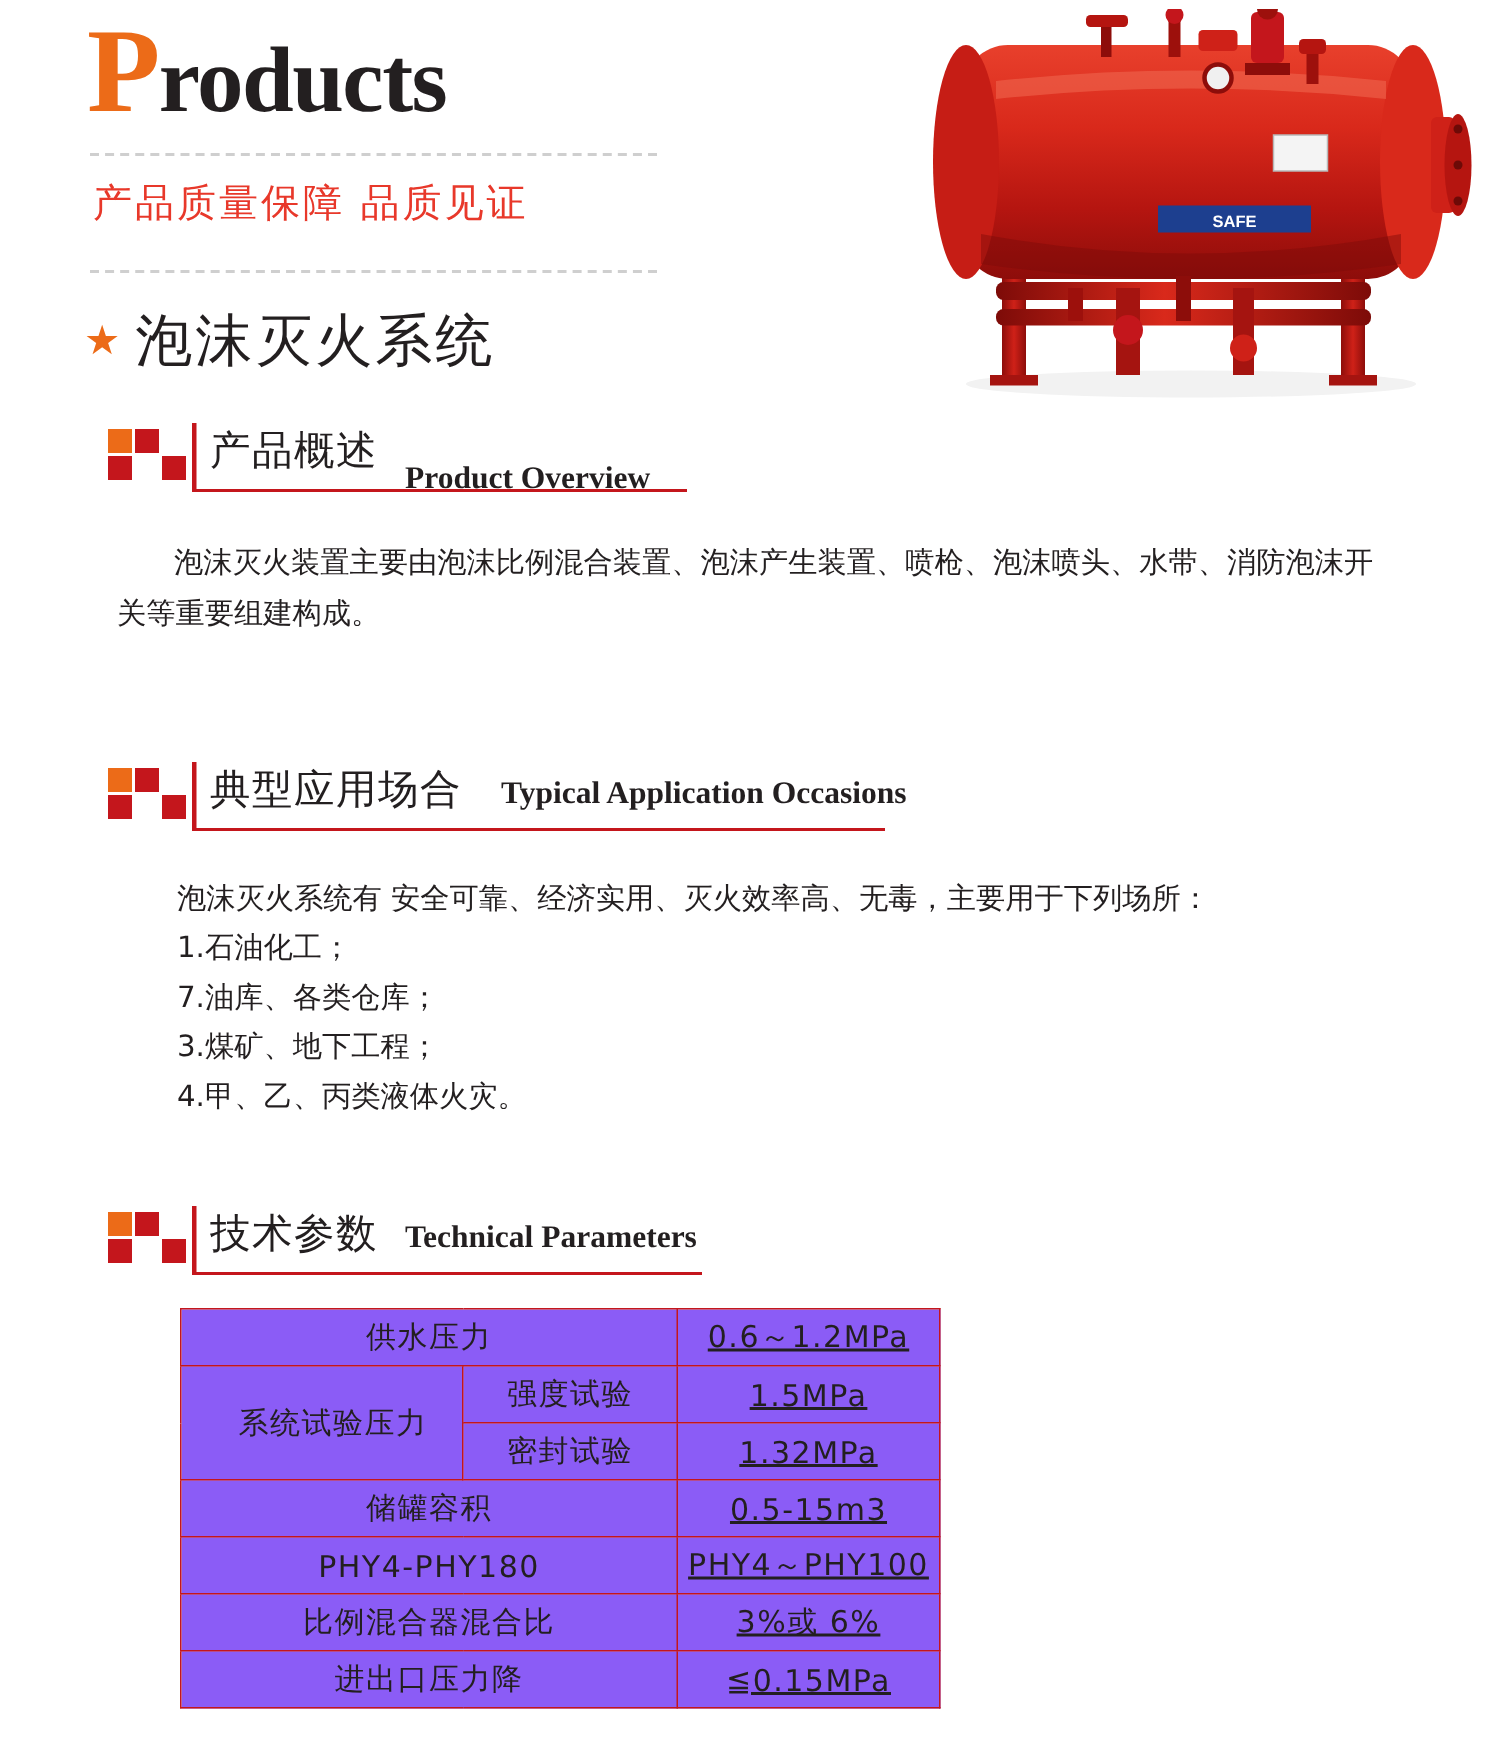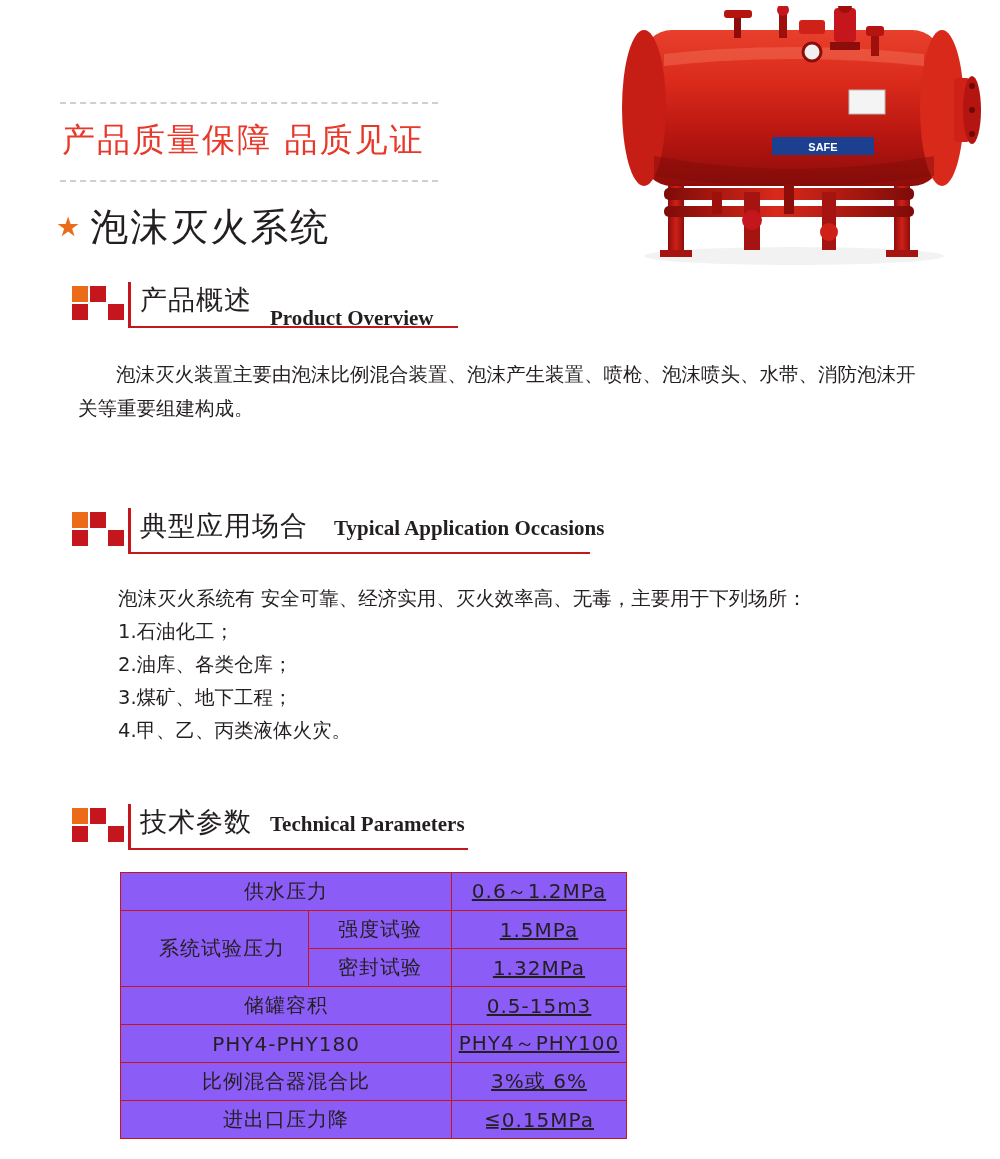--- a/index.html
+++ b/index.html
@@ -46,21 +46,21 @@
     border-top: 2px dashed #cfcfcf;
     height: 0;
   }
   .dash-rule.top { top: 102px; }
   .dash-rule.bottom { top: 180px; }
 
   .slogan {
     position: absolute;
     left: 62px;
     top: 118px;
-    font-size: 33px;
+    font-size: 26px;
     letter-spacing: 2px;
     color: #e8382a;
     font-family: "DejaVu Sans", sans-serif;
     font-weight: 500;
   }
 
   .sys-line {
     position: absolute;
     left: 56px;
     top: 202px;
@@ -192,20 +192,23 @@
   .spec-table td.label  { width: 292px; }
   .spec-table td.sub    { width: 130px; }
   .spec-table td.value  { width: 162px; text-decoration: underline; }
   .spec-table td.merged { width: 160px; padding-left: 21px; }
 </style>
 </head>
 <body>
 
 <div class="header">
 
+  <div class="products-title">
+    <span class="cap">P</span><span>roducts</span>
+  </div>
 
   <div class="dash-rule top"></div>
   <div class="slogan">产品质量保障  品质见证</div>
   <div class="dash-rule bottom"></div>
 
   <div class="sys-line">
     <span class="sys-star">★</span>
     <span class="sys-text">泡沫灭火系统</span>
   </div>
 
@@ -306,21 +309,21 @@
   </div>
   <div class="vbar"></div>
   <div class="head-cn">典型应用场合</div>
   <div class="head-en" style="left:262px;">Typical Application Occasions</div>
   <div class="head-rule" style="width:462px;"></div>
 </div>
 
 <div class="list">
   <div>泡沫灭火系统有 安全可靠、经济实用、灭火效率高、无毒，主要用于下列场所：</div>
   <div>1.石油化工；</div>
-  <div>2.油库、各类仓库；</div>
+  <div>7.油库、各类仓库；</div>
   <div>3.煤矿、地下工程；</div>
   <div>4.甲、乙、丙类液体火灾。</div>
 </div>
 
 <div class="section-head" style="left:72px; top:808px; width:440px;">
   <div class="sq-logo">
     <span class="sq a"></span>
     <span class="sq b"></span>
     <span class="sq c"></span>
     <span class="sq d"></span>

